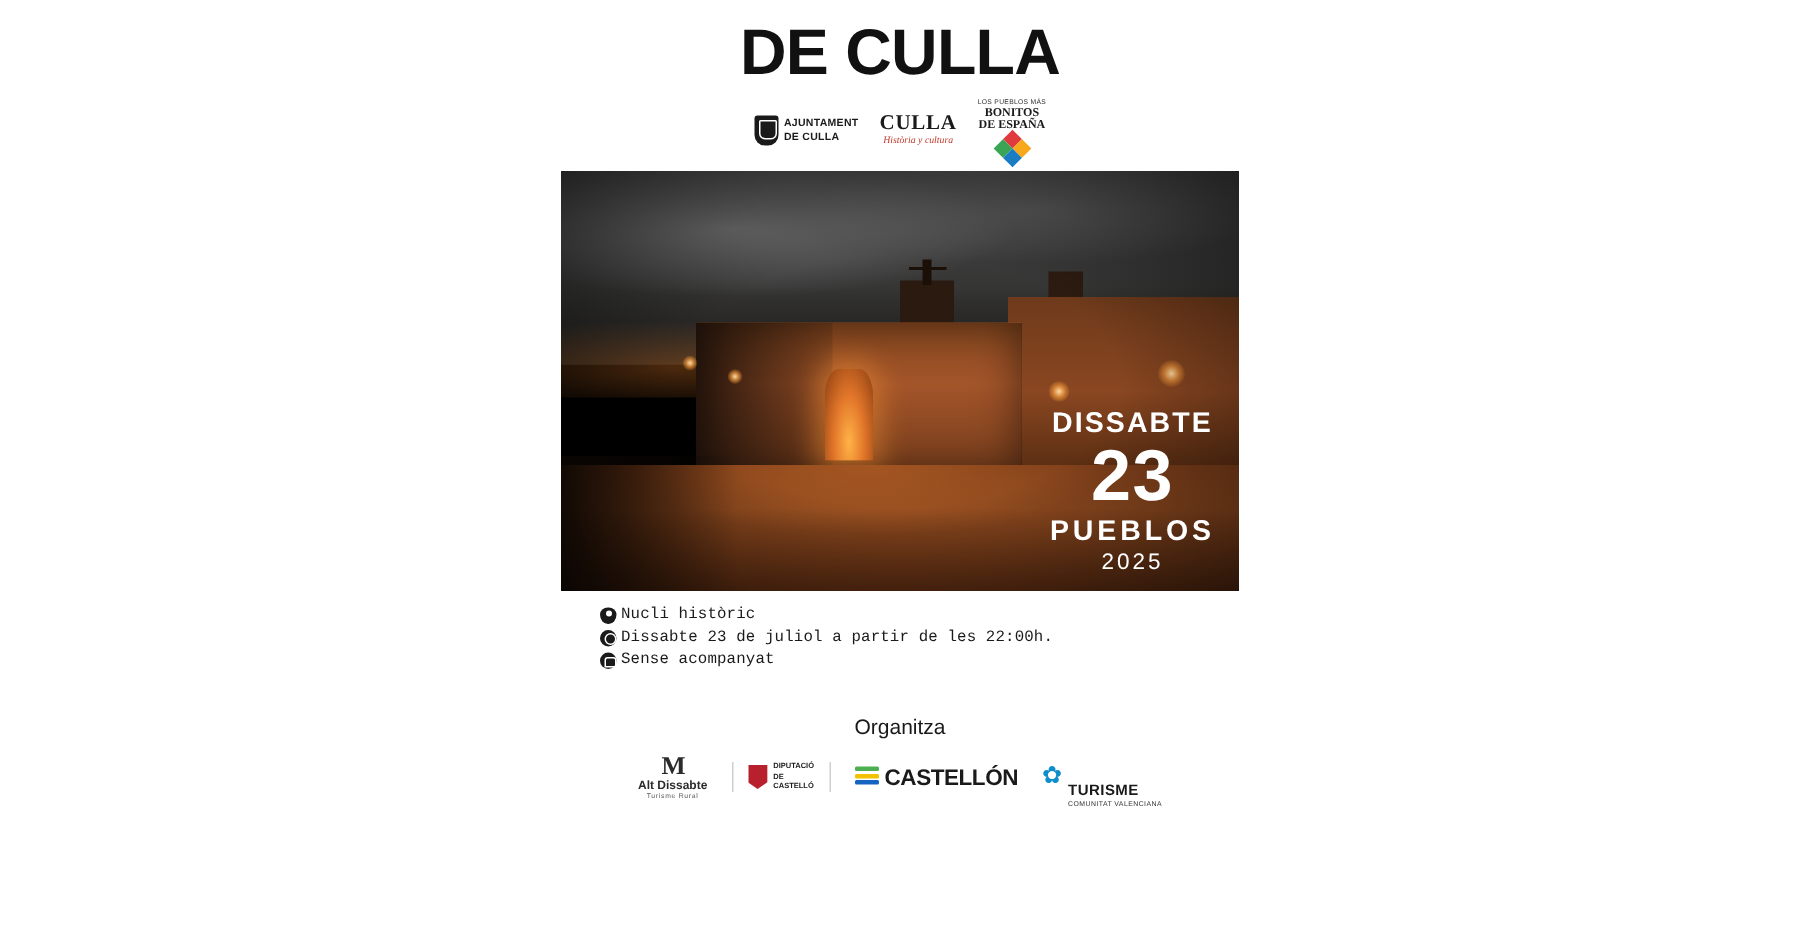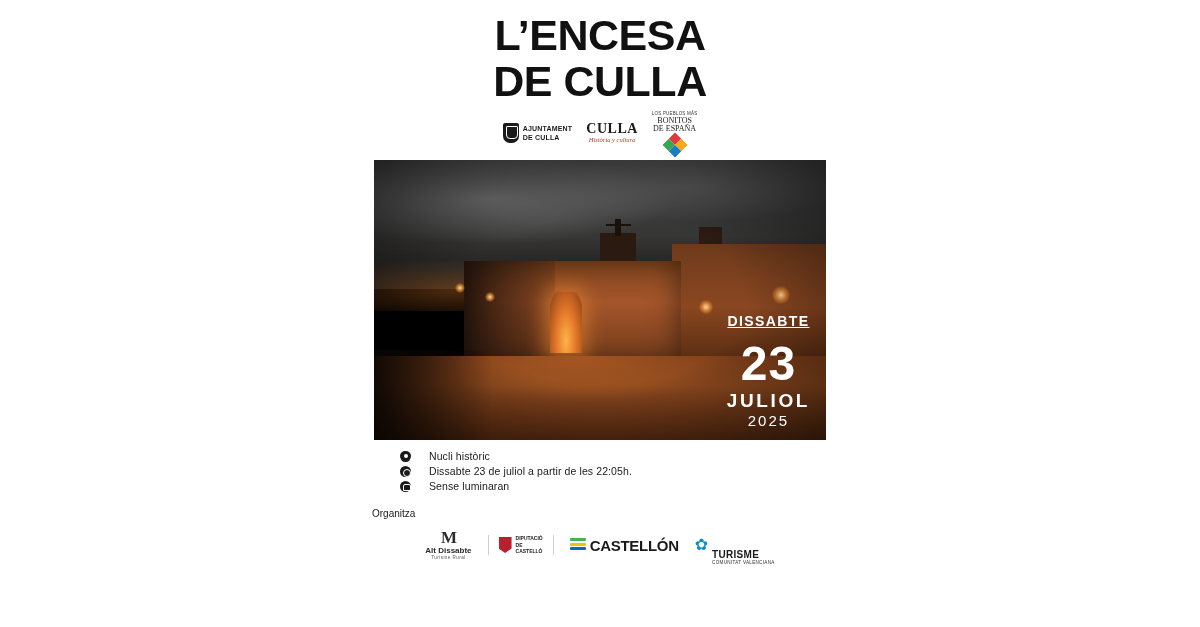--- a/index.html
+++ b/index.html
@@ -102,21 +102,21 @@
     text-align: center;
     line-height: 1;
   }
   .bonitos-top {
     font-size: 4.5px;
     color: #333;
     letter-spacing: 0.2px;
   }
   .bonitos-main {
     font-family: "Liberation Serif", serif;
-    font-weight: normal;
+    font-weight: bold;
     font-size: 8px;
     color: #1a1a1a;
     line-height: 8.5px;
   }
   .bonitos-diamond {
     margin: 2px auto 0;
     width: 18px;
     height: 18px;
     transform: rotate(45deg);
     display: grid;
@@ -244,53 +244,53 @@
   }
   .date-overlay {
     position: absolute;
     right: 16px;
     bottom: 12px;
     text-align: center;
     color: #ffffff;
     line-height: 1;
   }
   .d-dissabte {
-    font-size: 14px;
+    font-size: 19px;
     font-weight: bold;
     letter-spacing: 1.4px;
-    text-decoration: underline;
   }
   .d-num {
     font-size: 48px;
     font-weight: bold;
     letter-spacing: 1px;
-    margin-top: 12px;
+    margin-top: 2px;
   }
   .d-mes {
     font-size: 19px;
     font-weight: bold;
     letter-spacing: 2.6px;
     margin-top: 3px;
   }
   .d-year {
     font-size: 15px;
     font-weight: normal;
     letter-spacing: 2px;
     margin-top: 3px;
   }
 
   
   .info {
     margin: 10px 0 0 28px;
   }
   .info-row {
     display: flex;
-    align-items: flex-end;
-    gap: 18px;
+    align-items: center;
+    gap: 3px;
     margin-bottom: 3px;
+    font-family: Liberation Mono, monospace;
   }
   .ico {
     width: 11px;
     height: 11px;
     flex: 0 0 11px;
     border-radius: 50%;
     background: #1a1a1a;
     position: relative;
   }
   .ico.pin {
@@ -339,23 +339,23 @@
   .desc {
     margin: 12px 28px 0 28px;
     font-size: 10.5px;
     line-height: 15px;
     color: #1a1a1a;
     letter-spacing: 0.1px;
   }
 
   
   .organitza {
-    margin-top: 16px;
-    text-align: left;
-    font-size: 10px;
+    margin-top: 30px;
+    text-align: center;
+    font-size: 14px;
     color: #1a1a1a;
   }
   .sponsors {
     display: flex;
     align-items: center;
     justify-content: center;
     gap: 16px;
     margin-top: 10px;
     height: 32px;
   }
@@ -436,21 +436,20 @@
   }
 </style>
 </head>
 <body>
 
 <div id="page">
 
   <div class="poster">
 
     <div class="title-block">
-      <div class="title-line">L’ENCESA</div>
       <div class="title-line">DE CULLA</div>
     </div>
 
     <div class="logo-row">
 
       <div class="logo-ajuntament">
         <div class="shield"></div>
         <div class="ajunt-txt">
           <div>AJUNTAMENT</div>
           <div>DE CULLA</div>
@@ -489,37 +488,37 @@
       <div class="lamp l2"></div>
       <div class="lamp l3"></div>
       <div class="lamp l4"></div>
       <div class="ground"></div>
       <div class="ground-dark-left"></div>
       <div class="vignette"></div>
 
       <div class="date-overlay">
         <div class="d-dissabte">DISSABTE</div>
         <div class="d-num">23</div>
-        <div class="d-mes">JULIOL</div>
+        <div class="d-mes">PUEBLOS</div>
         <div class="d-year">2025</div>
       </div>
     </div>
 
     <div class="info">
       <div class="info-row">
         <span class="ico pin"></span>
         <span class="info-txt">Nucli històric</span>
       </div>
       <div class="info-row">
         <span class="ico ring"></span>
-        <span class="info-txt">Dissabte 23 de juliol a partir de les 22:05h.</span>
+        <span class="info-txt">Dissabte 23 de juliol a partir de les 22:00h.</span>
       </div>
       <div class="info-row">
         <span class="ico seat"></span>
-        <span class="info-txt">Sense luminaran</span>
+        <span class="info-txt">Sense acompanyat</span>
       </div>
     </div>
 
 
     <div class="organitza">Organitza</div>
 
     <div class="sponsors">
 
       <div class="sp sp-altmaestrat">
         <div class="am-mark">M</div>

